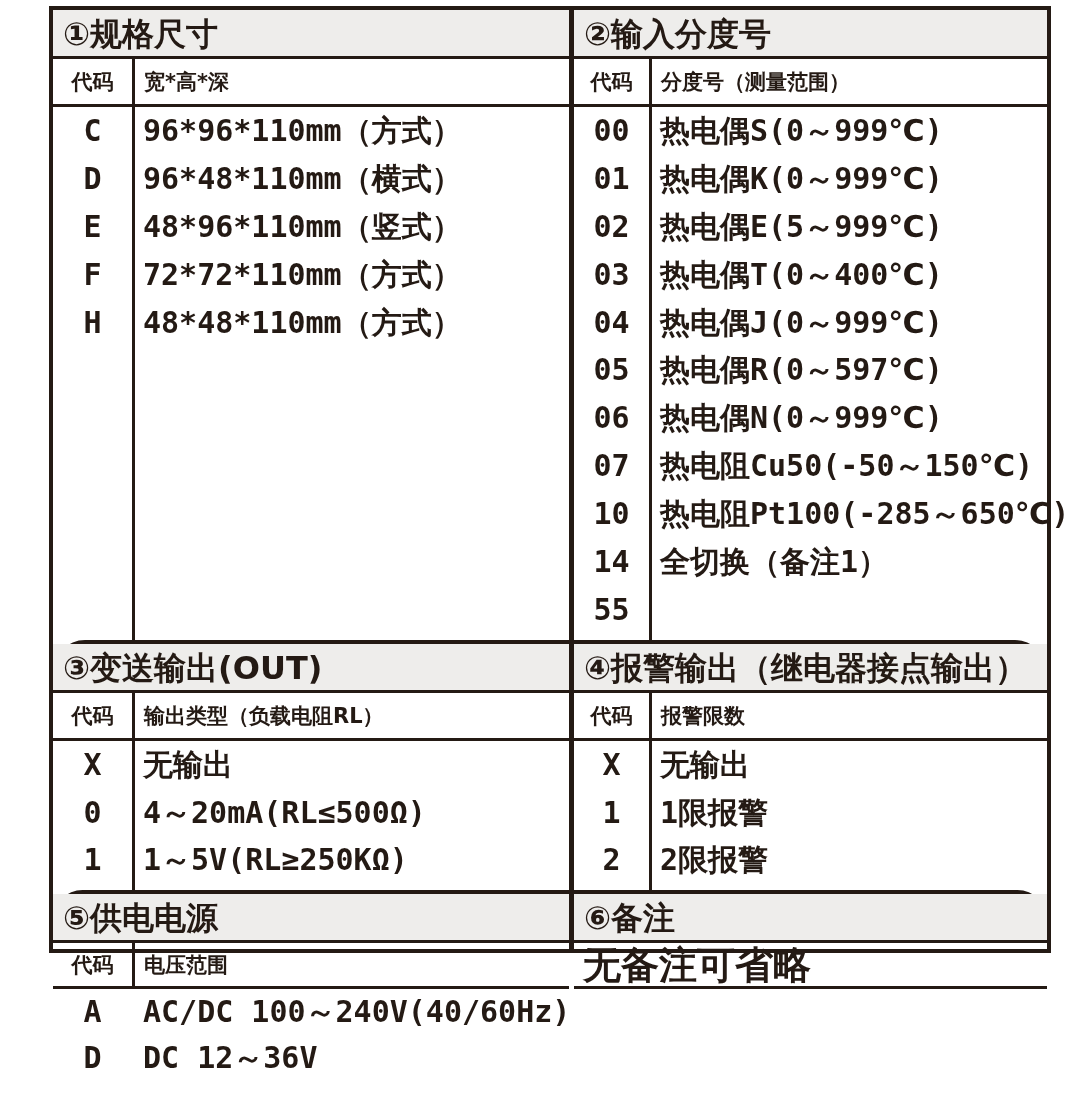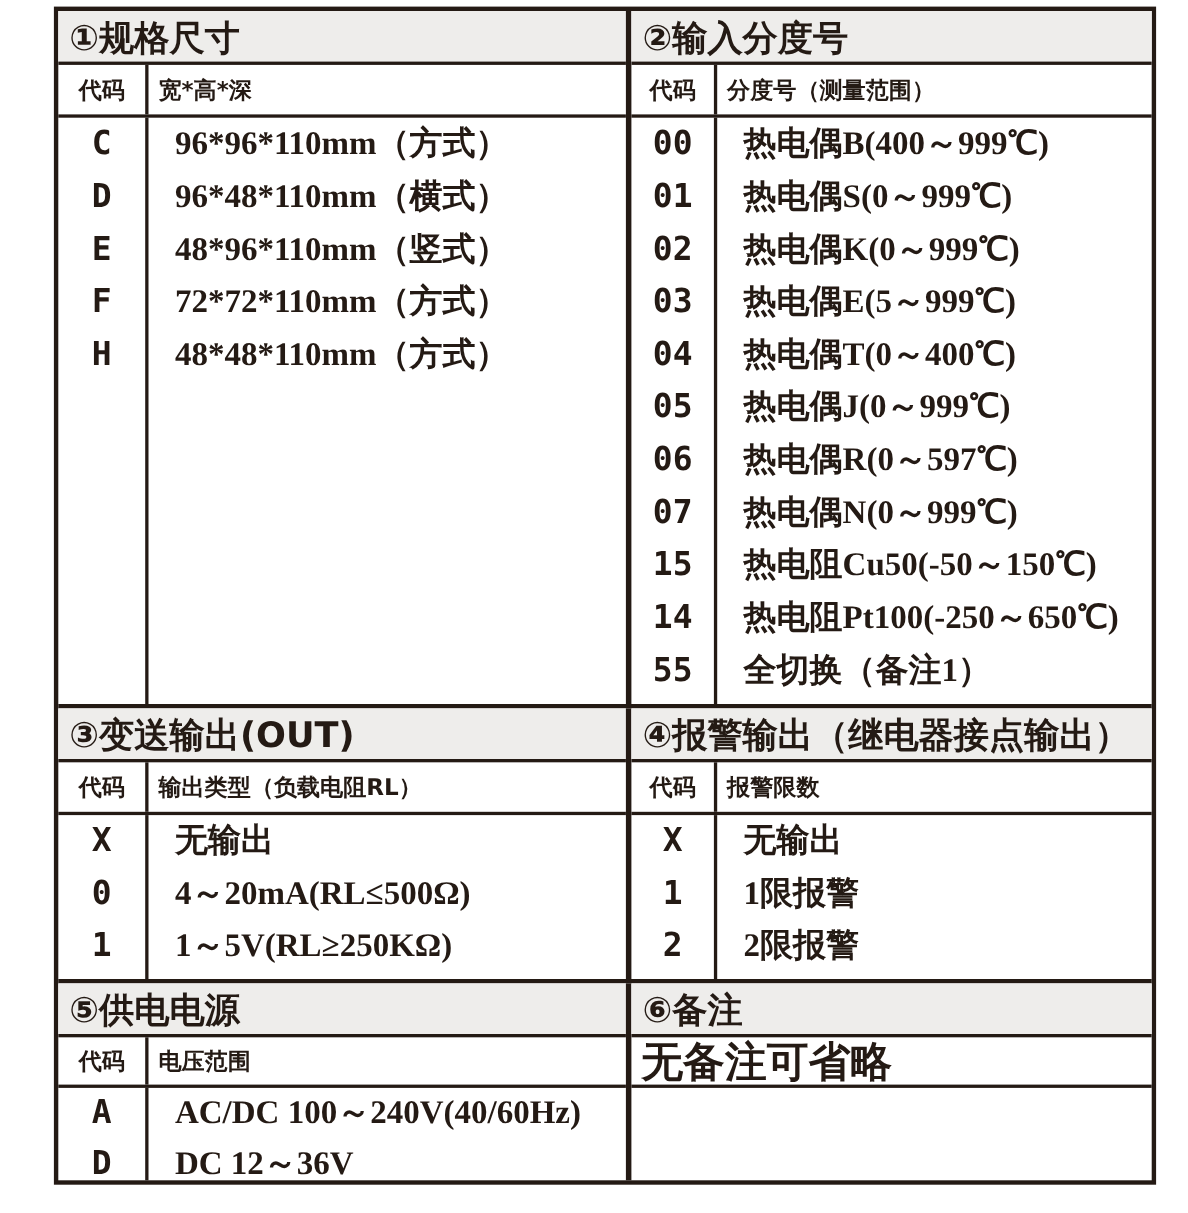--- a/index.html
+++ b/index.html
@@ -6,26 +6,26 @@
   html, body { background: #ffffff; }
   body {
     width: 1080px; height: 1103px; overflow: hidden;
     font-family: "DejaVu Sans", "Liberation Sans", sans-serif;
   }
   #sheet {
     position: relative; width: 1080px; height: 1103px;
     background: #ffffff; color: #241a14; font-weight: bold;
   }
   #tbl {
-    position: absolute; left: 49px; top: 6px; width: 1002px; height: 1071px;
+    position: absolute; left: 49px; top: 6px; width: 1002px; height: 947px;
     border: 4px solid #241a14; background: #fff;
     display: flex; flex-direction: column;
   }
   .band { display: flex; min-height: 0; }
-  .band + .band { border-top: 4px solid #241a14; }
+  .band + .band { border-top: 4px solid #241a14; border-radius: 32px; }
   #band1 { height: 630px; }
   #band2 { height: 250px; }
   #band3 { flex: 1; }
 
   .sec { display: flex; flex-direction: column; min-width: 0; }
   .sec.left { width: 516px; }
   .sec.right { flex: 1; border-left: 5px solid #241a14; }
 
   .sec-head {
     height: 49px; line-height: 49px; flex: 0 0 49px;
@@ -42,21 +42,21 @@
   .rows {
     flex: 1; display: flex; min-height: 0; font-size: 30px;
     font-family: "DejaVu Sans Mono", "DejaVu Sans", sans-serif; font-weight: bold;
   }
   .codes { display: flex; flex-direction: column; border-right: 3px solid #241a14; }
   .vals { flex: 1; display: flex; flex-direction: column; min-width: 0; }
   .left .code-w { width: 82px; }
   .right .code-w { width: 78px; }
   .cell { height: 47.9px; line-height: 47.9px; white-space: nowrap; }
   .codes .cell { text-align: center; }
-  .vals .cell { padding-left: 24px; font-family: Liberation Serif, serif; }
+  .vals .cell { padding-left: 8px; }
   #band2 .cell { height: 47.6px; line-height: 47.6px; }
   #band3 .sub { flex: 0 0 46px; height: 46px; }
   #band3 .sub .code-h, #band3 .sub .val-h { line-height: 44px; }
   #band3 .cell { height: 45.5px; line-height: 45.5px; }
 
   .note-row {
     flex: 0 0 46px; height: 46px; line-height: 44px;
     border-bottom: 3px solid #241a14;
     font-size: 38px; padding-left: 9px; white-space: nowrap;
   }
@@ -101,35 +101,34 @@
         <div class="rows">
           <div class="codes code-w">
             <div class="cell">00</div>
             <div class="cell">01</div>
             <div class="cell">02</div>
             <div class="cell">03</div>
             <div class="cell">04</div>
             <div class="cell">05</div>
             <div class="cell">06</div>
             <div class="cell">07</div>
-            <div class="cell">15</div>
+            <div class="cell">10</div>
             <div class="cell">14</div>
             <div class="cell">55</div>
           </div>
           <div class="vals">
-            <div class="cell">热电偶B(400～999℃)</div>
             <div class="cell">热电偶S(0～999℃)</div>
             <div class="cell">热电偶K(0～999℃)</div>
             <div class="cell">热电偶E(5～999℃)</div>
             <div class="cell">热电偶T(0～400℃)</div>
             <div class="cell">热电偶J(0～999℃)</div>
             <div class="cell">热电偶R(0～597℃)</div>
             <div class="cell">热电偶N(0～999℃)</div>
             <div class="cell">热电阻Cu50(-50～150℃)</div>
-            <div class="cell">热电阻Pt100(-250～650℃)</div>
+            <div class="cell">热电阻Pt100(-285～650℃)</div>
             <div class="cell">全切换（备注1）</div>
           </div>
         </div>
       </div>
     </div>
 
     <div class="band" id="band2">
       <div class="sec left">
         <div class="sec-head">③变送输出(OUT)</div>
         <div class="sub">

